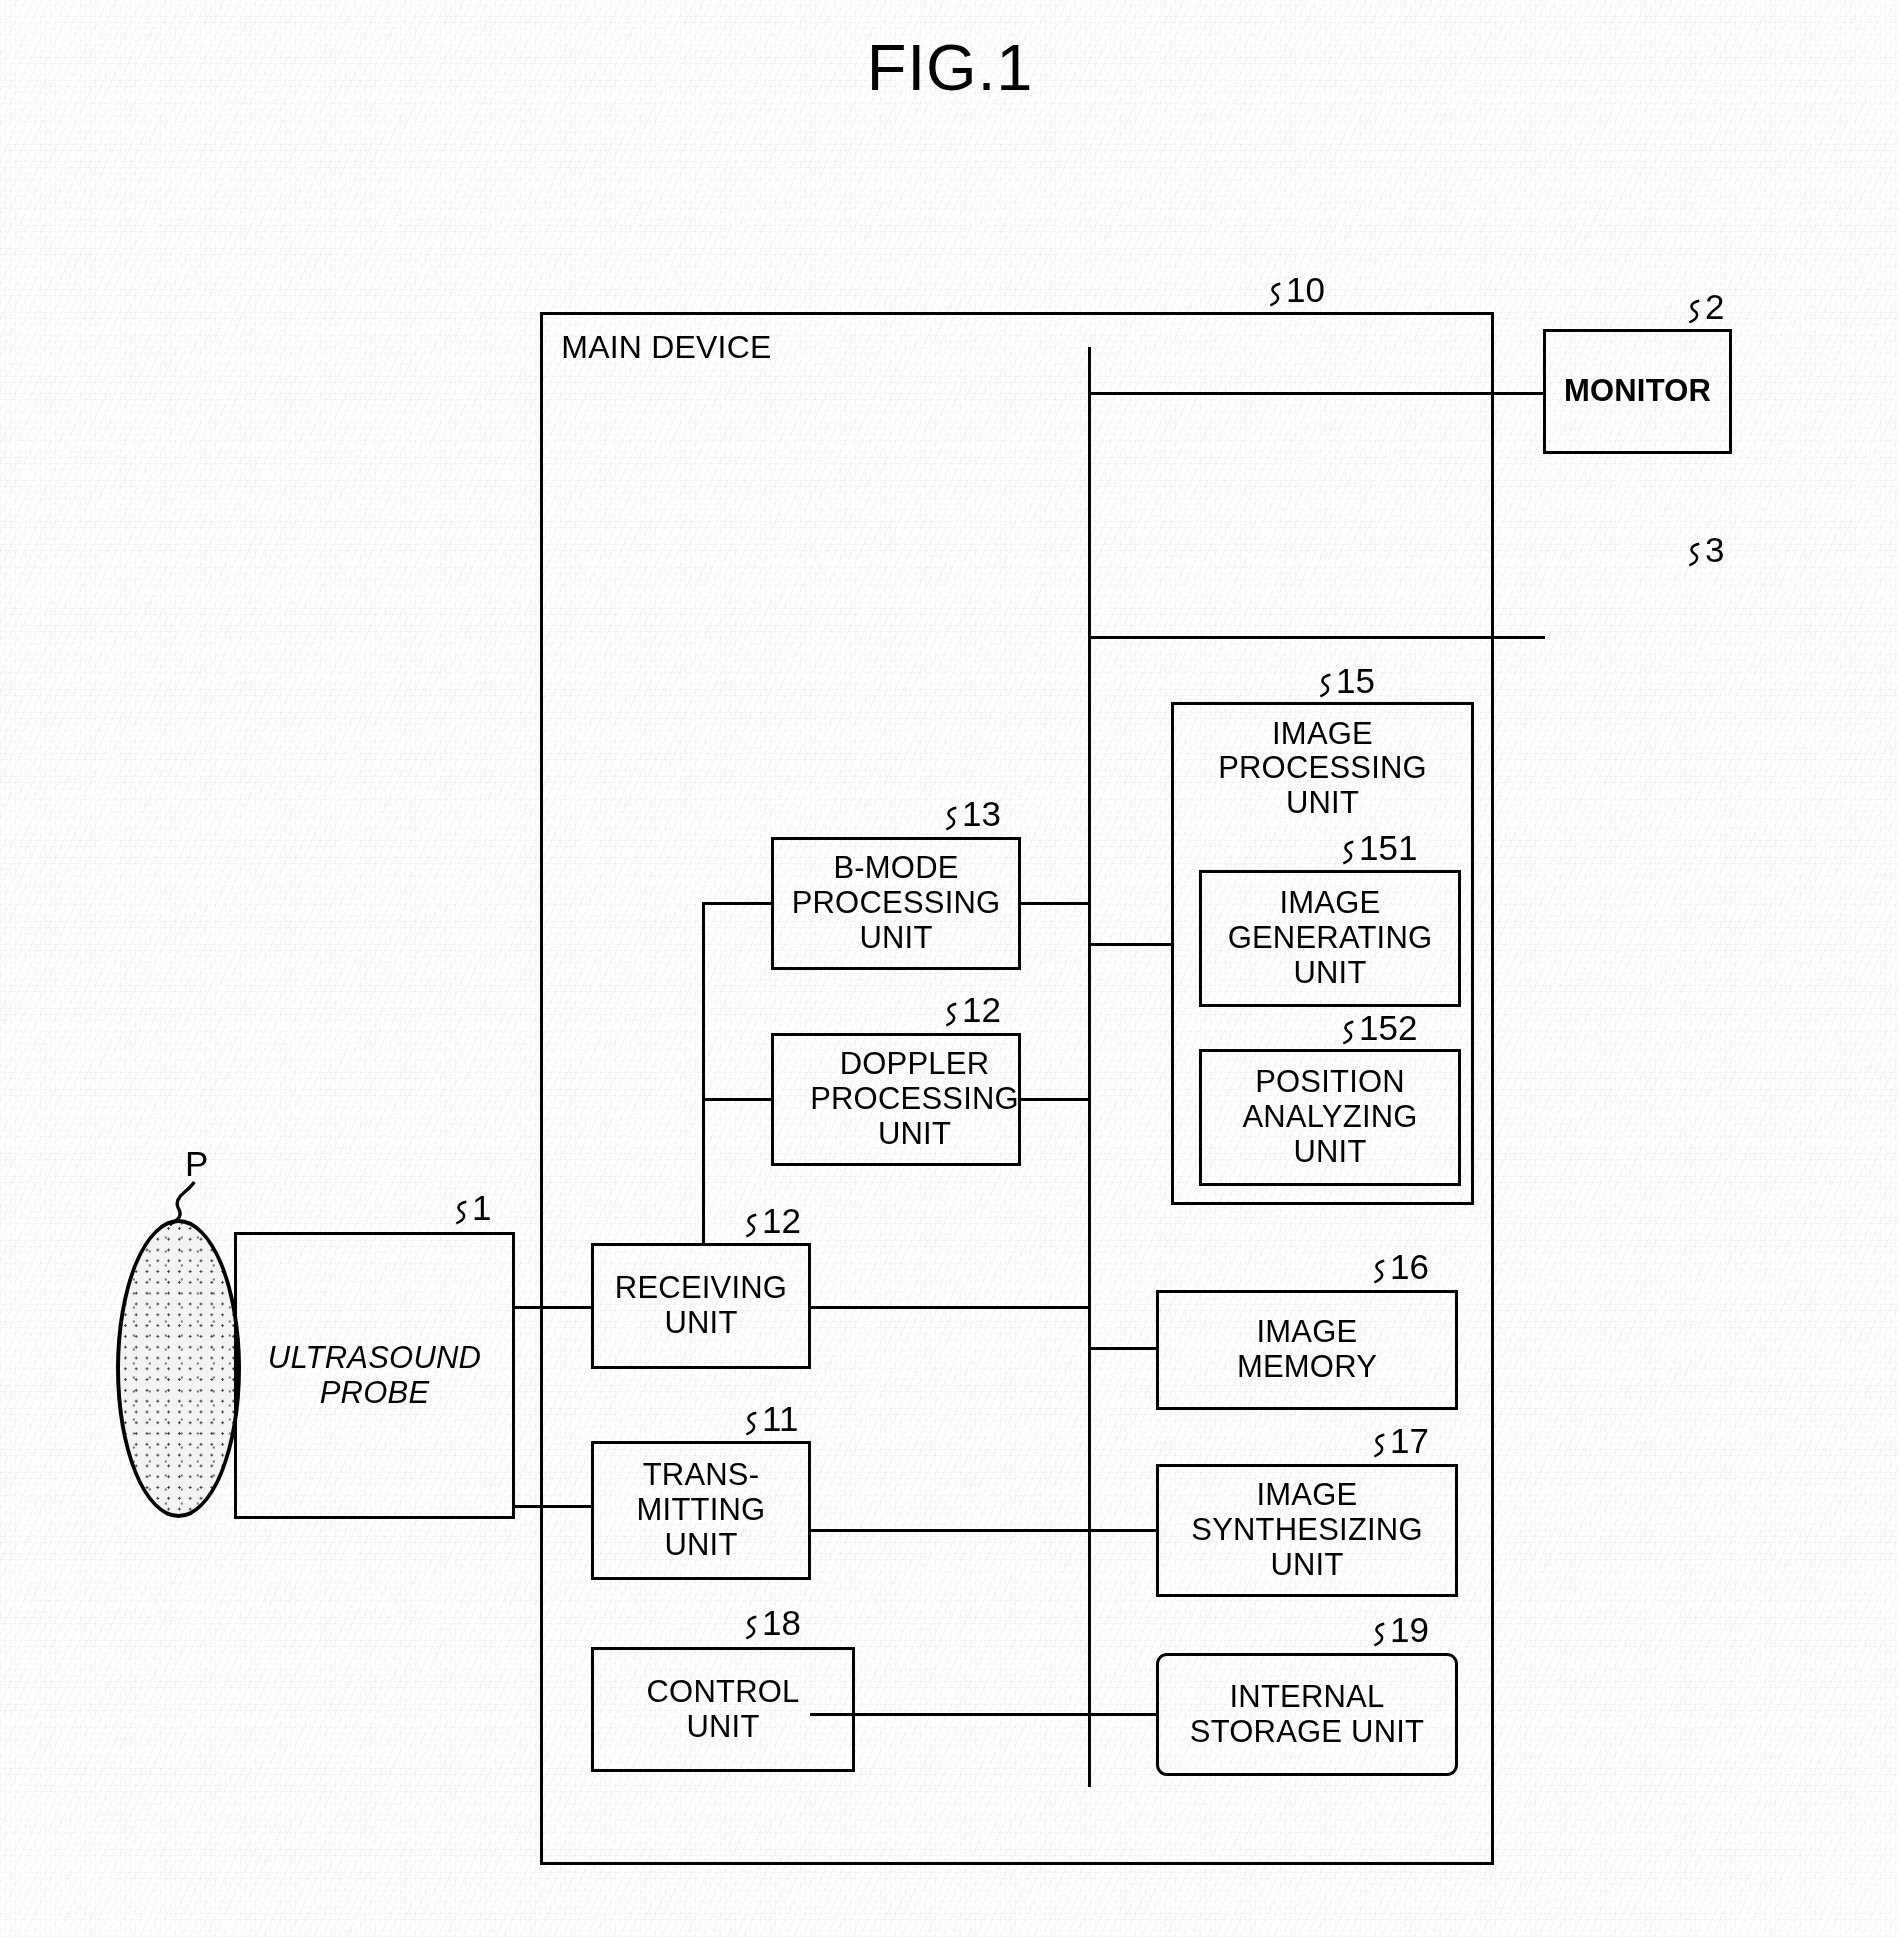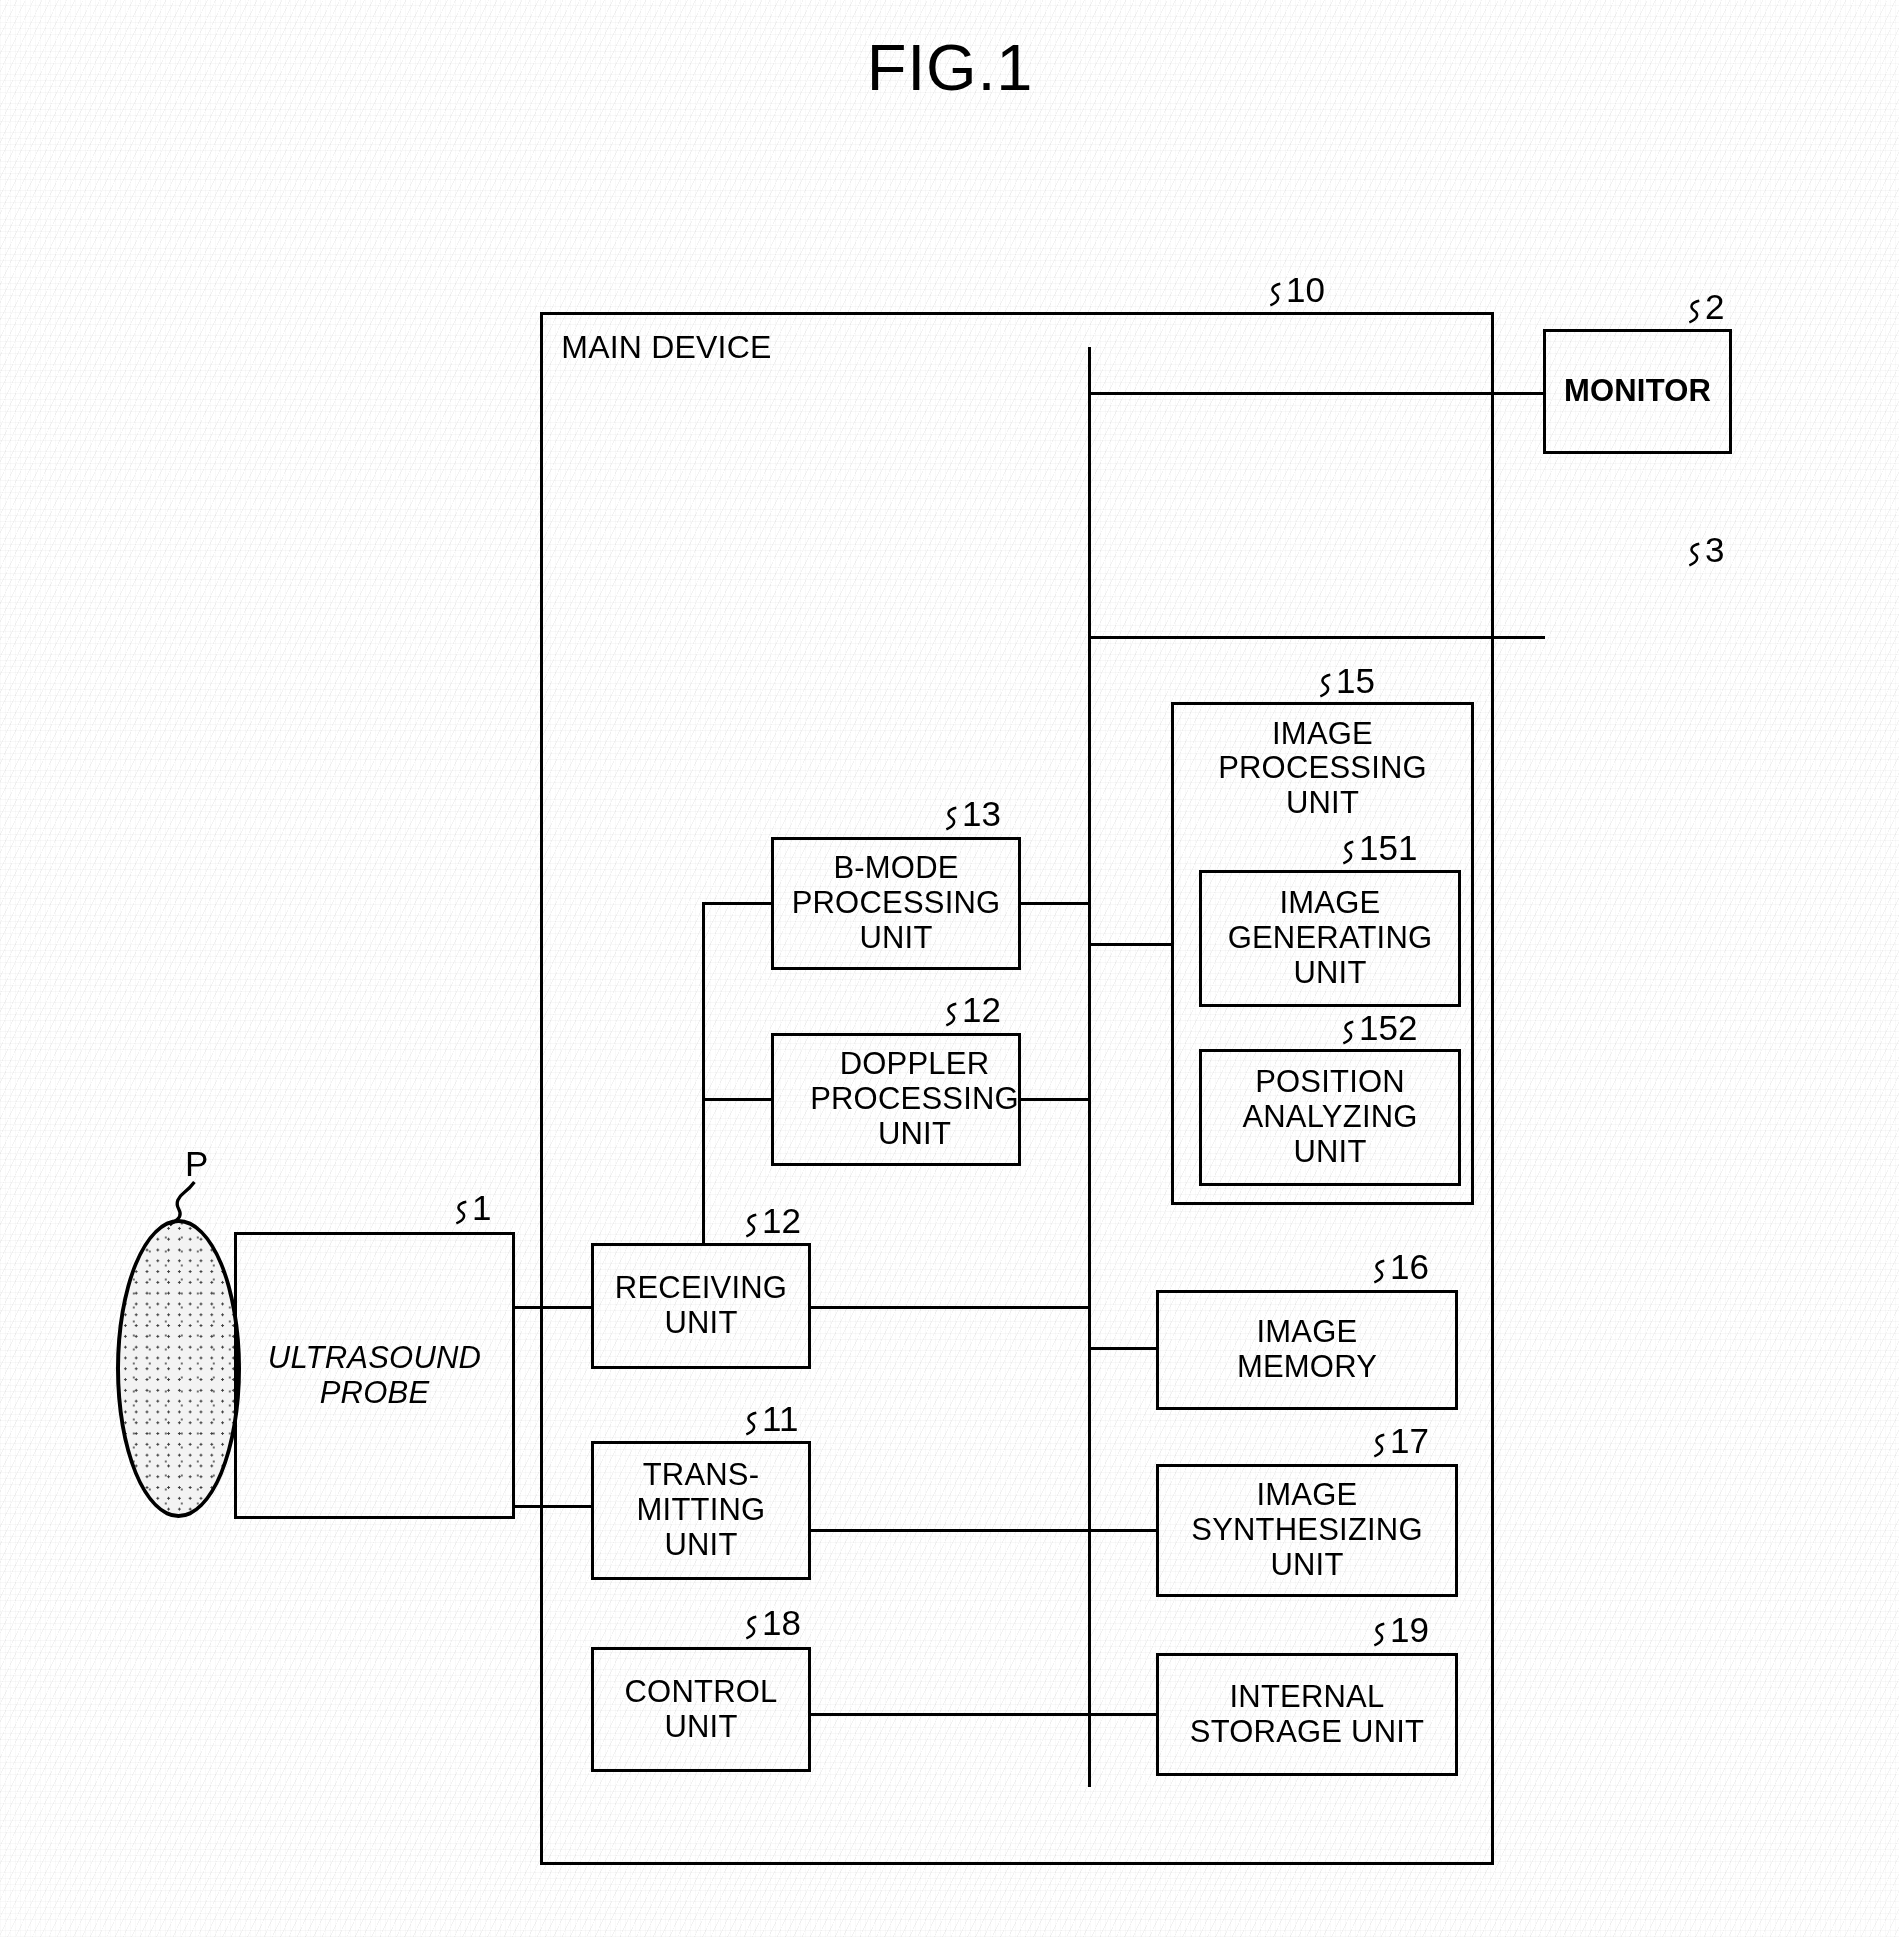--- a/index.html
+++ b/index.html
@@ -203,21 +203,21 @@
 
   <div class="box" style="left:591px;top:1441px;width:220px;height:139px;">TRANS-
 MITTING
 UNIT</div>
   <div class="ref" style="left:743px;top:1401px;">
     <span class="sq"><svg viewBox="0 0 20 30" width="16.6" height="25">
       <path d="M16 2 C 6 4, 4 10, 10 14 C 16 18, 14 24, 4 28" fill="none" stroke="#000" stroke-width="3"></path>
         </svg></span><span>11</span>
   </div>
 
-  <div class="box" style="left:591px;top:1647px;width:220px;height:125px;">CONTROL
+  <div class="box" style="left:591px;top:1647px;width:264px;height:125px;">CONTROL
 UNIT</div>
   <div class="ref" style="left:743px;top:1605px;">
     <span class="sq"><svg viewBox="0 0 20 30" width="16.6" height="25">
       <path d="M16 2 C 6 4, 4 10, 10 14 C 16 18, 14 24, 4 28" fill="none" stroke="#000" stroke-width="3"></path>
         </svg></span><span>18</span>
   </div>
 
   <div class="box" style="left:1156px;top:1290px;width:302px;height:120px;">IMAGE
 MEMORY</div>
   <div class="ref" style="left:1371px;top:1249px;">
@@ -228,21 +228,21 @@
 
   <div class="box" style="left:1156px;top:1464px;width:302px;height:133px;">IMAGE
 SYNTHESIZING
 UNIT</div>
   <div class="ref" style="left:1371px;top:1423px;">
     <span class="sq"><svg viewBox="0 0 20 30" width="16.6" height="25">
       <path d="M16 2 C 6 4, 4 10, 10 14 C 16 18, 14 24, 4 28" fill="none" stroke="#000" stroke-width="3"></path>
         </svg></span><span>17</span>
   </div>
 
-  <div class="box" style="left:1156px;top:1653px;width:302px;height:123px;">INTERNAL
+  <div class="box" style="left:1156px;top:1653px;width:302px;height:123px;border-radius:11px;">INTERNAL
 STORAGE UNIT</div>
   <div class="ref" style="left:1371px;top:1612px;">
     <span class="sq"><svg viewBox="0 0 20 30" width="16.6" height="25">
       <path d="M16 2 C 6 4, 4 10, 10 14 C 16 18, 14 24, 4 28" fill="none" stroke="#000" stroke-width="3"></path>
         </svg></span><span>19</span>
   </div>
 
   <div class="v-line" style="left:1088px;top:347px;height:1440px;"></div>
 
   <div class="h-line" style="left:1088px;top:392px;width:457px;"></div>

